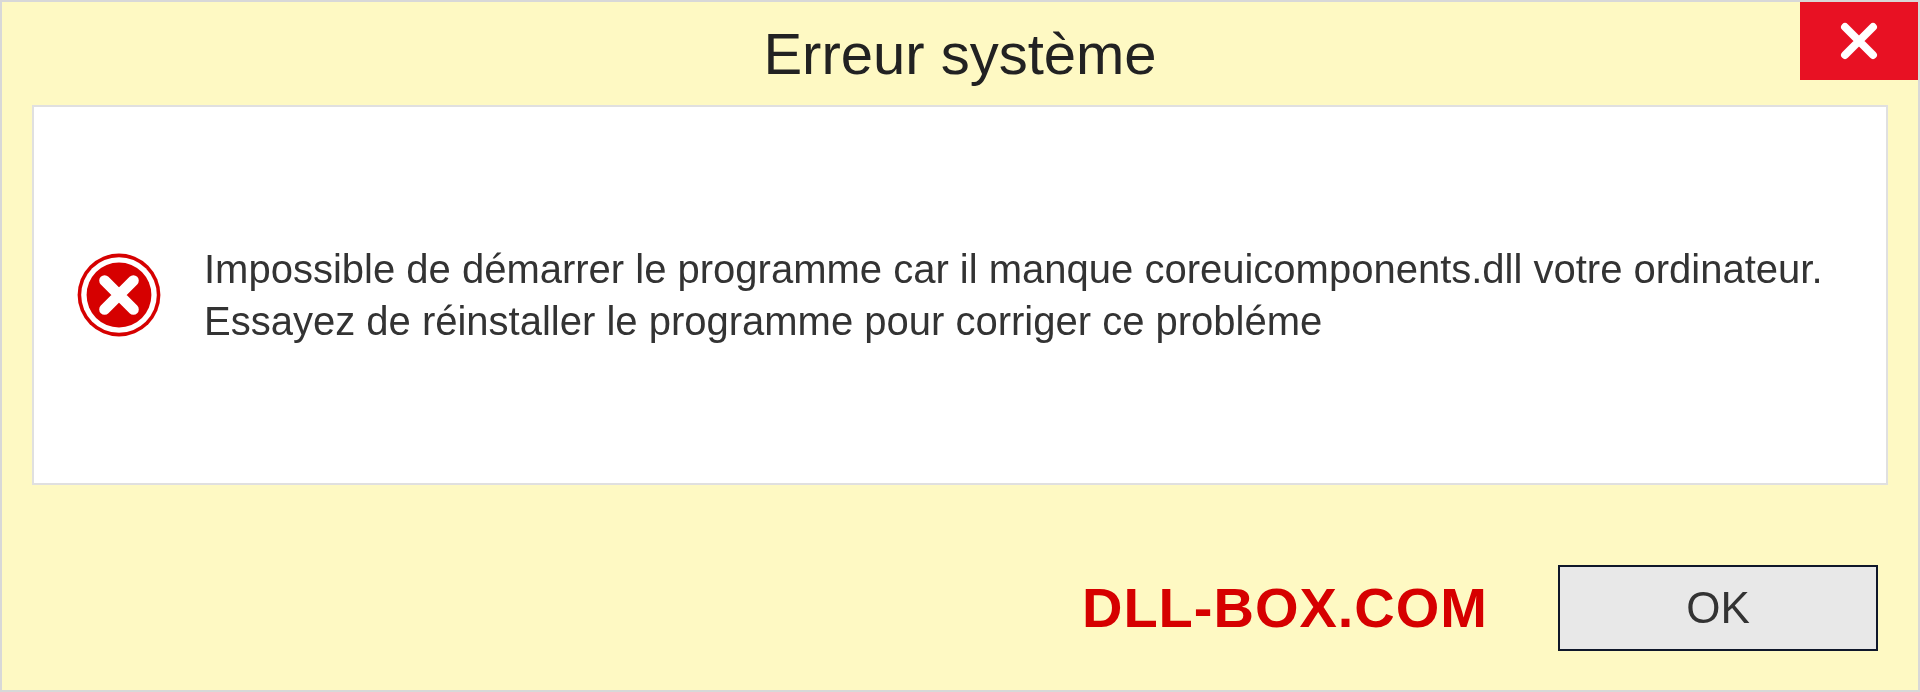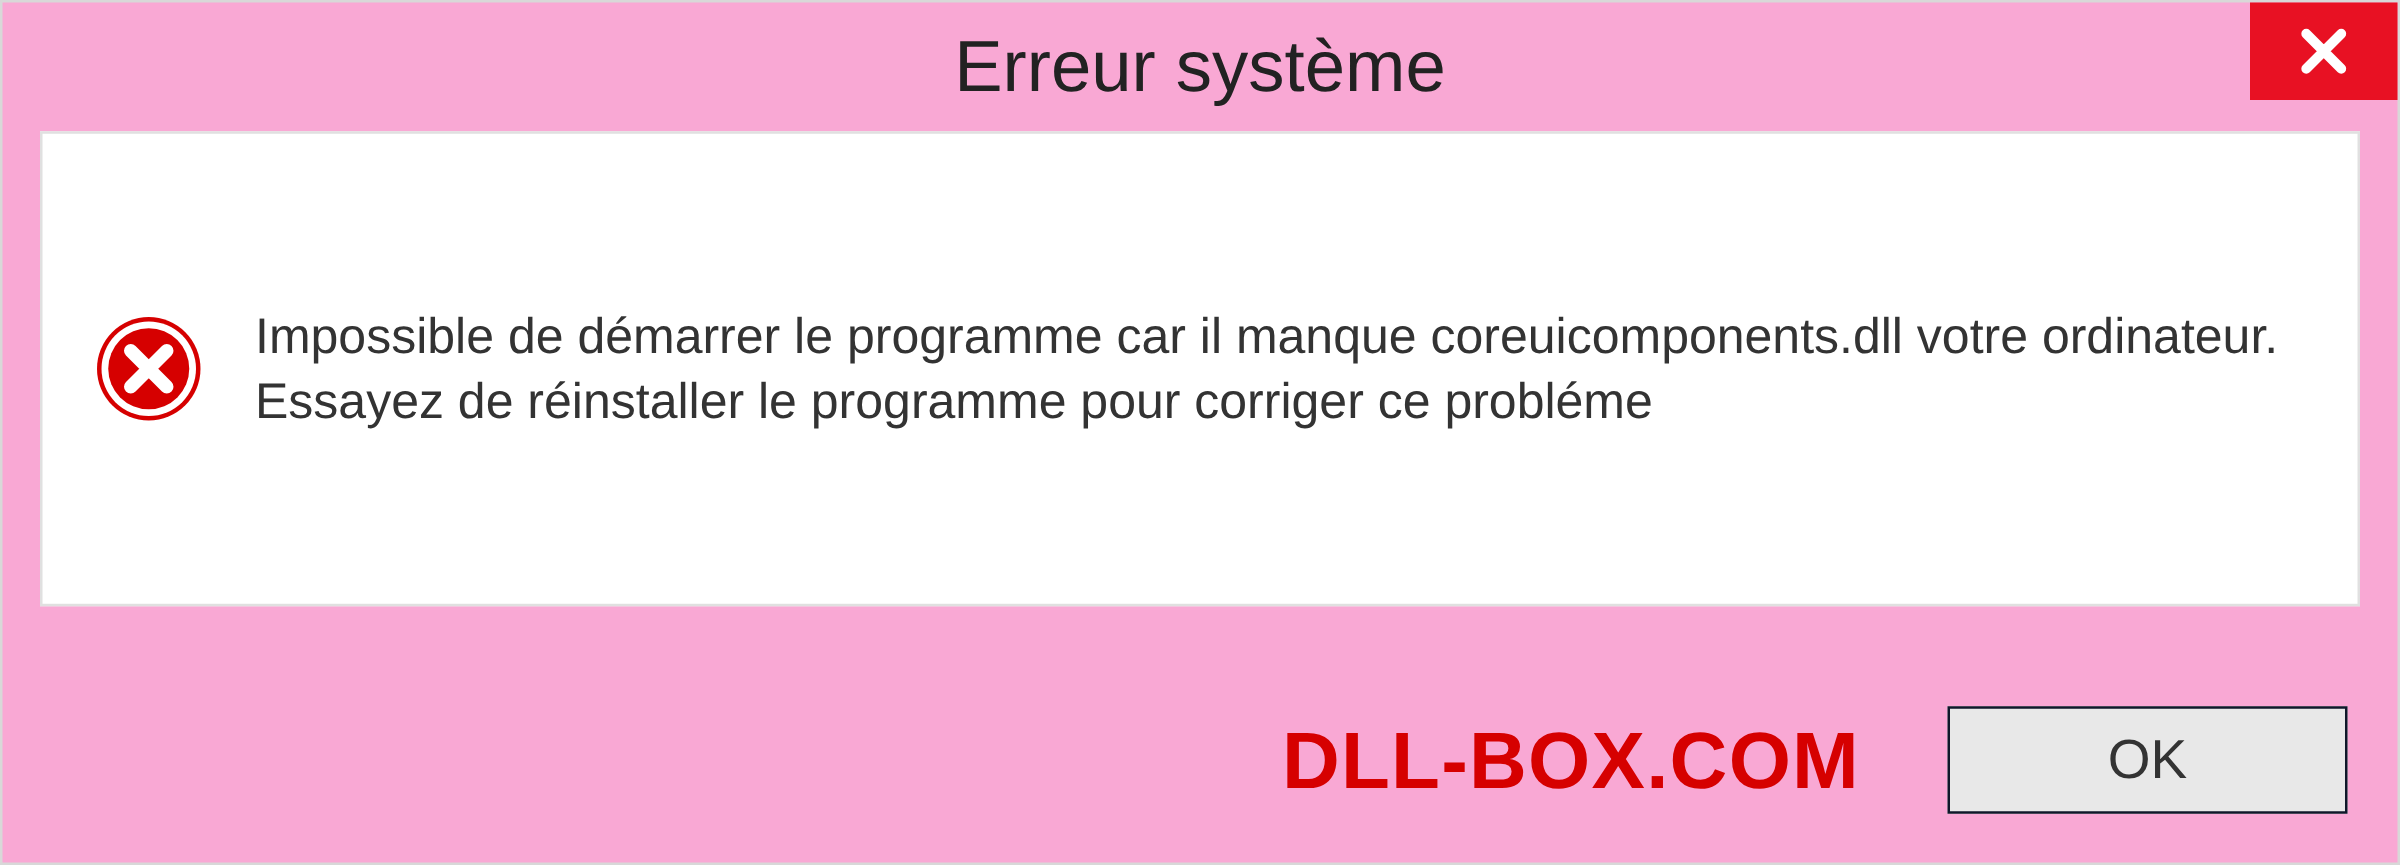--- a/index.html
+++ b/index.html
@@ -10,21 +10,21 @@
     body {
       font-family: Arial, Helvetica, sans-serif;
       background: #f0f0f0;
       width: 1920px;
       height: 692px;
       position: relative;
     }
     .dialog {
       width: 1920px;
       height: 692px;
-      background: #f9a8d4;
+      background: #fef9c3;
       border: 2px solid #d8d8d8;
       position: relative;
     }
     .titlebar {
       height: 103px;
       display: flex;
       align-items: center;
       justify-content: center;
       position: relative;
     }
@@ -78,21 +78,21 @@
       bottom: 0;
       left: 0;
       right: 0;
       height: 165px;
       display: flex;
       align-items: center;
       justify-content: flex-end;
       padding: 0 40px;
     }
     .brand {
-      font-size: 64px;
+      font-size: 56px;
       font-weight: 900;
       color: #d60000;
       letter-spacing: 1px;
       margin-right: 70px;
       font-family: Arial, Helvetica, sans-serif;
     }
     .ok-btn {
       width: 320px;
       height: 86px;
       background: #e8e8e8;

